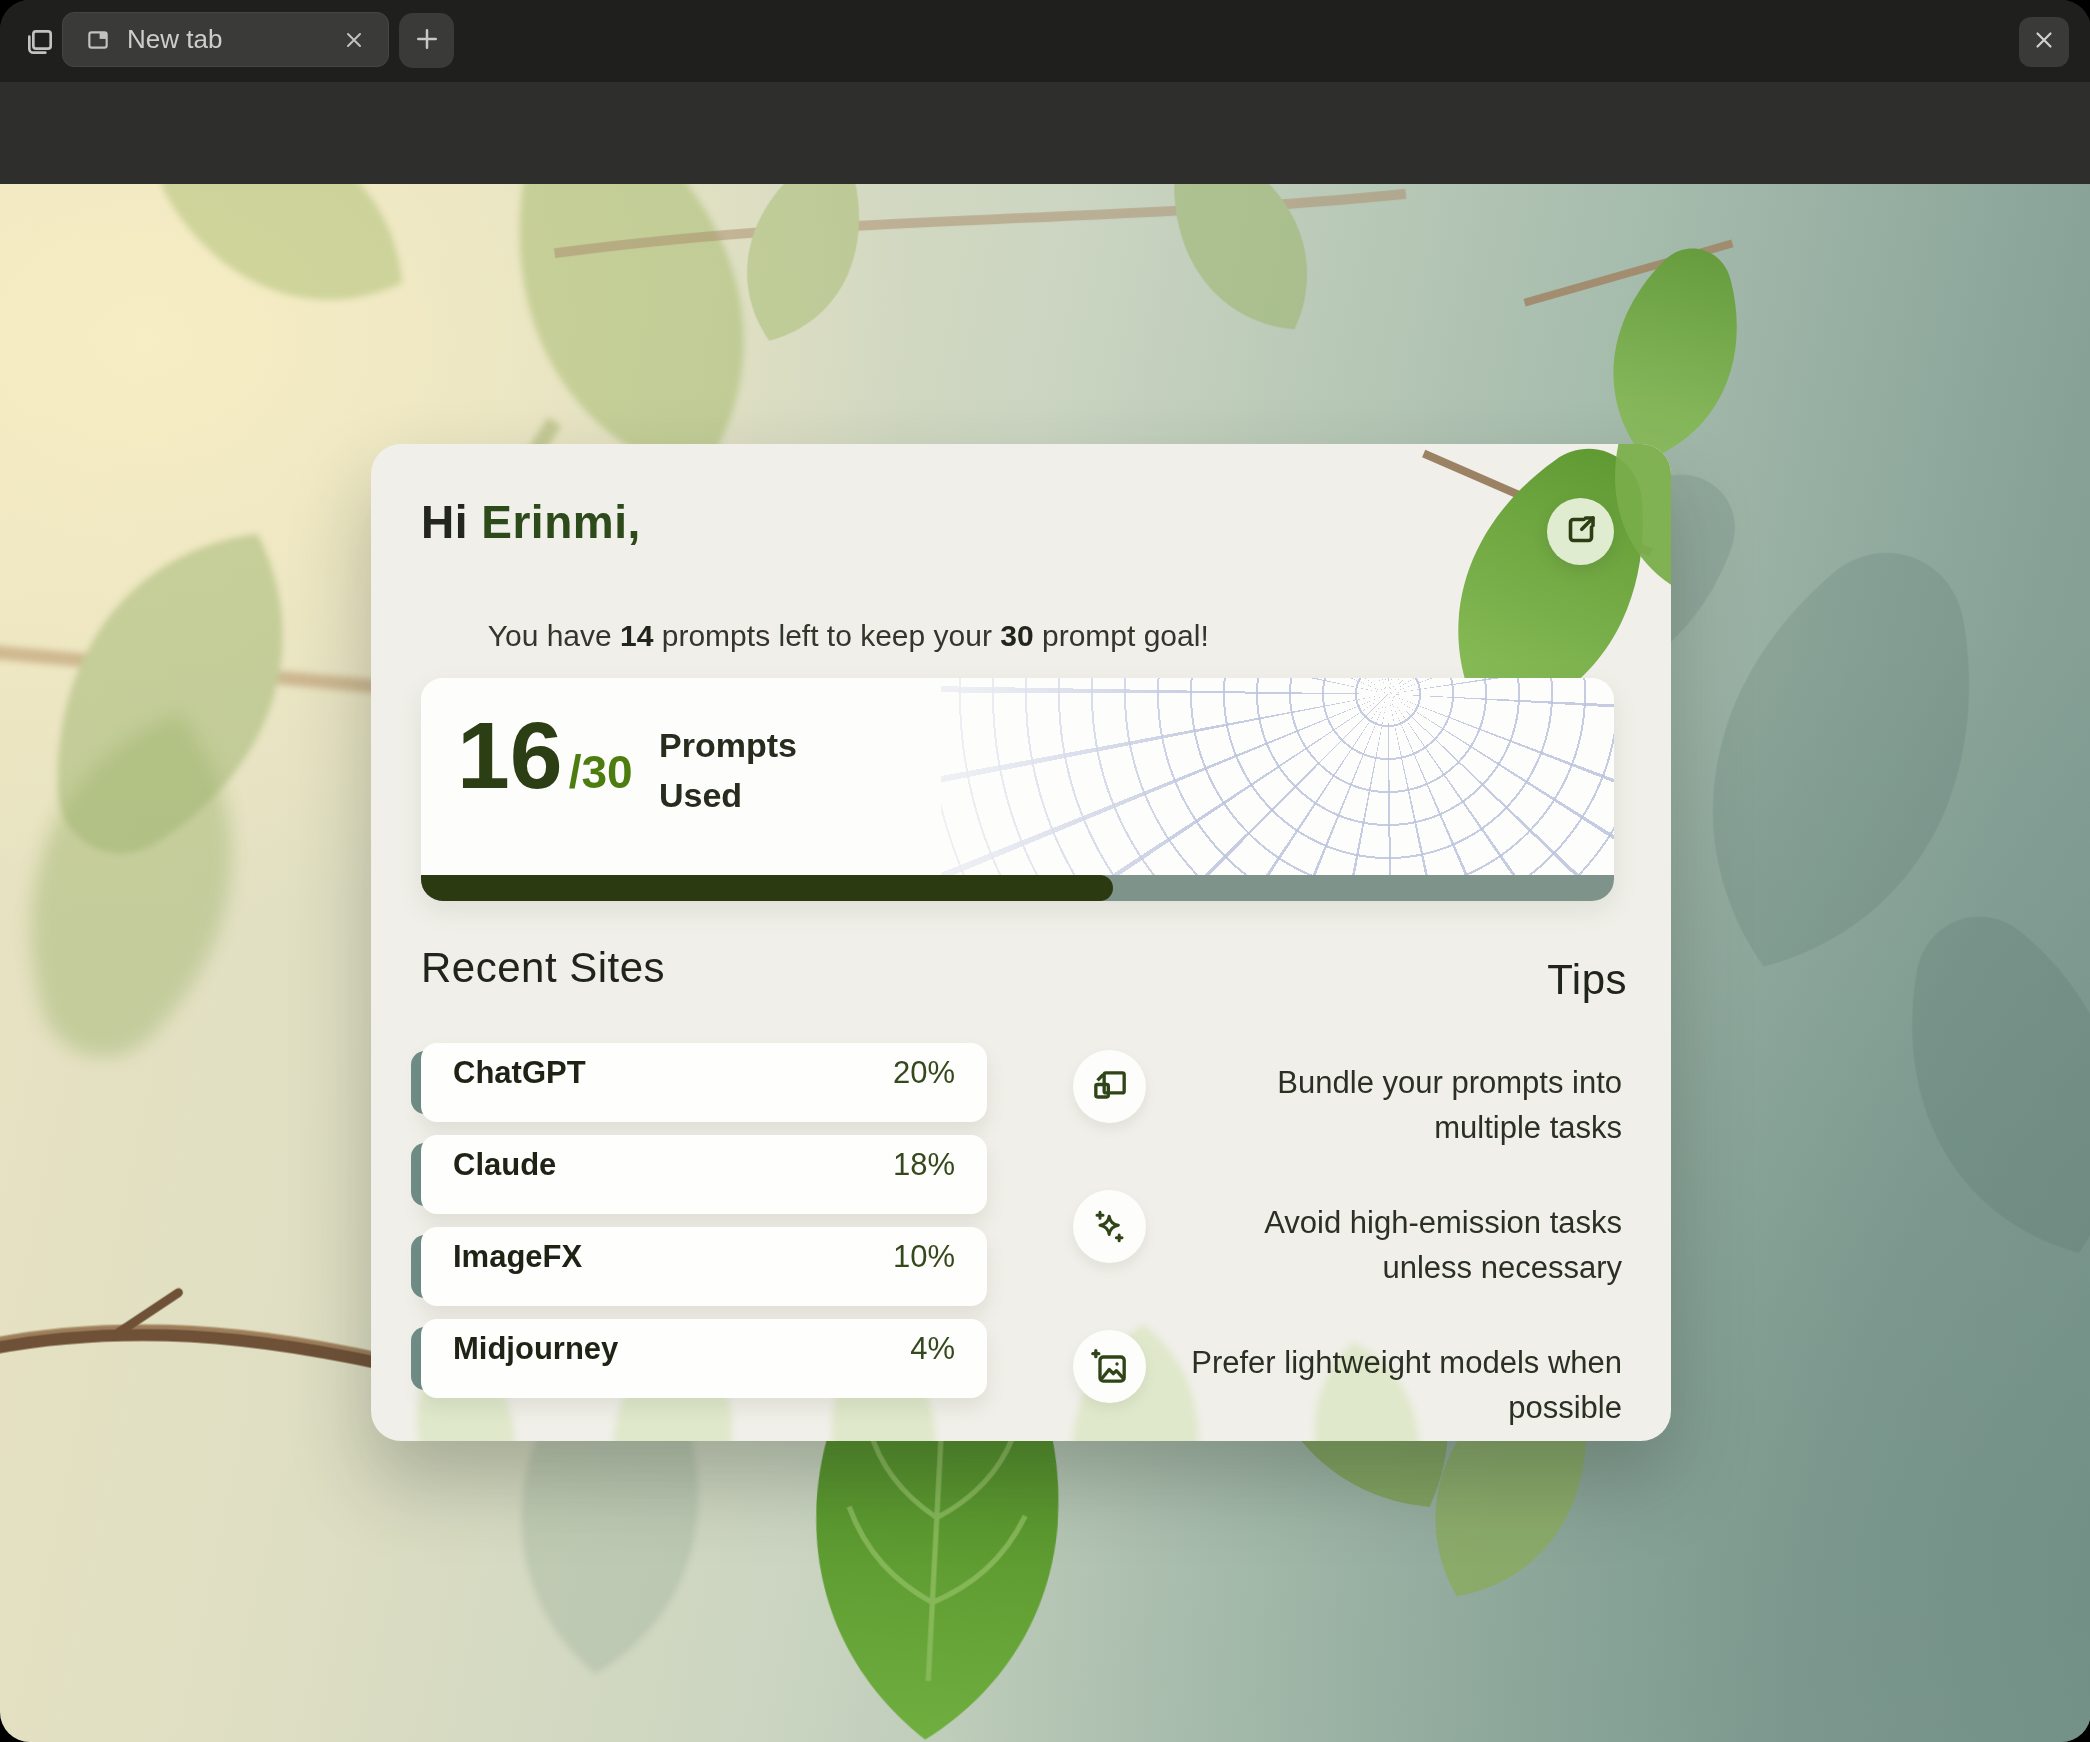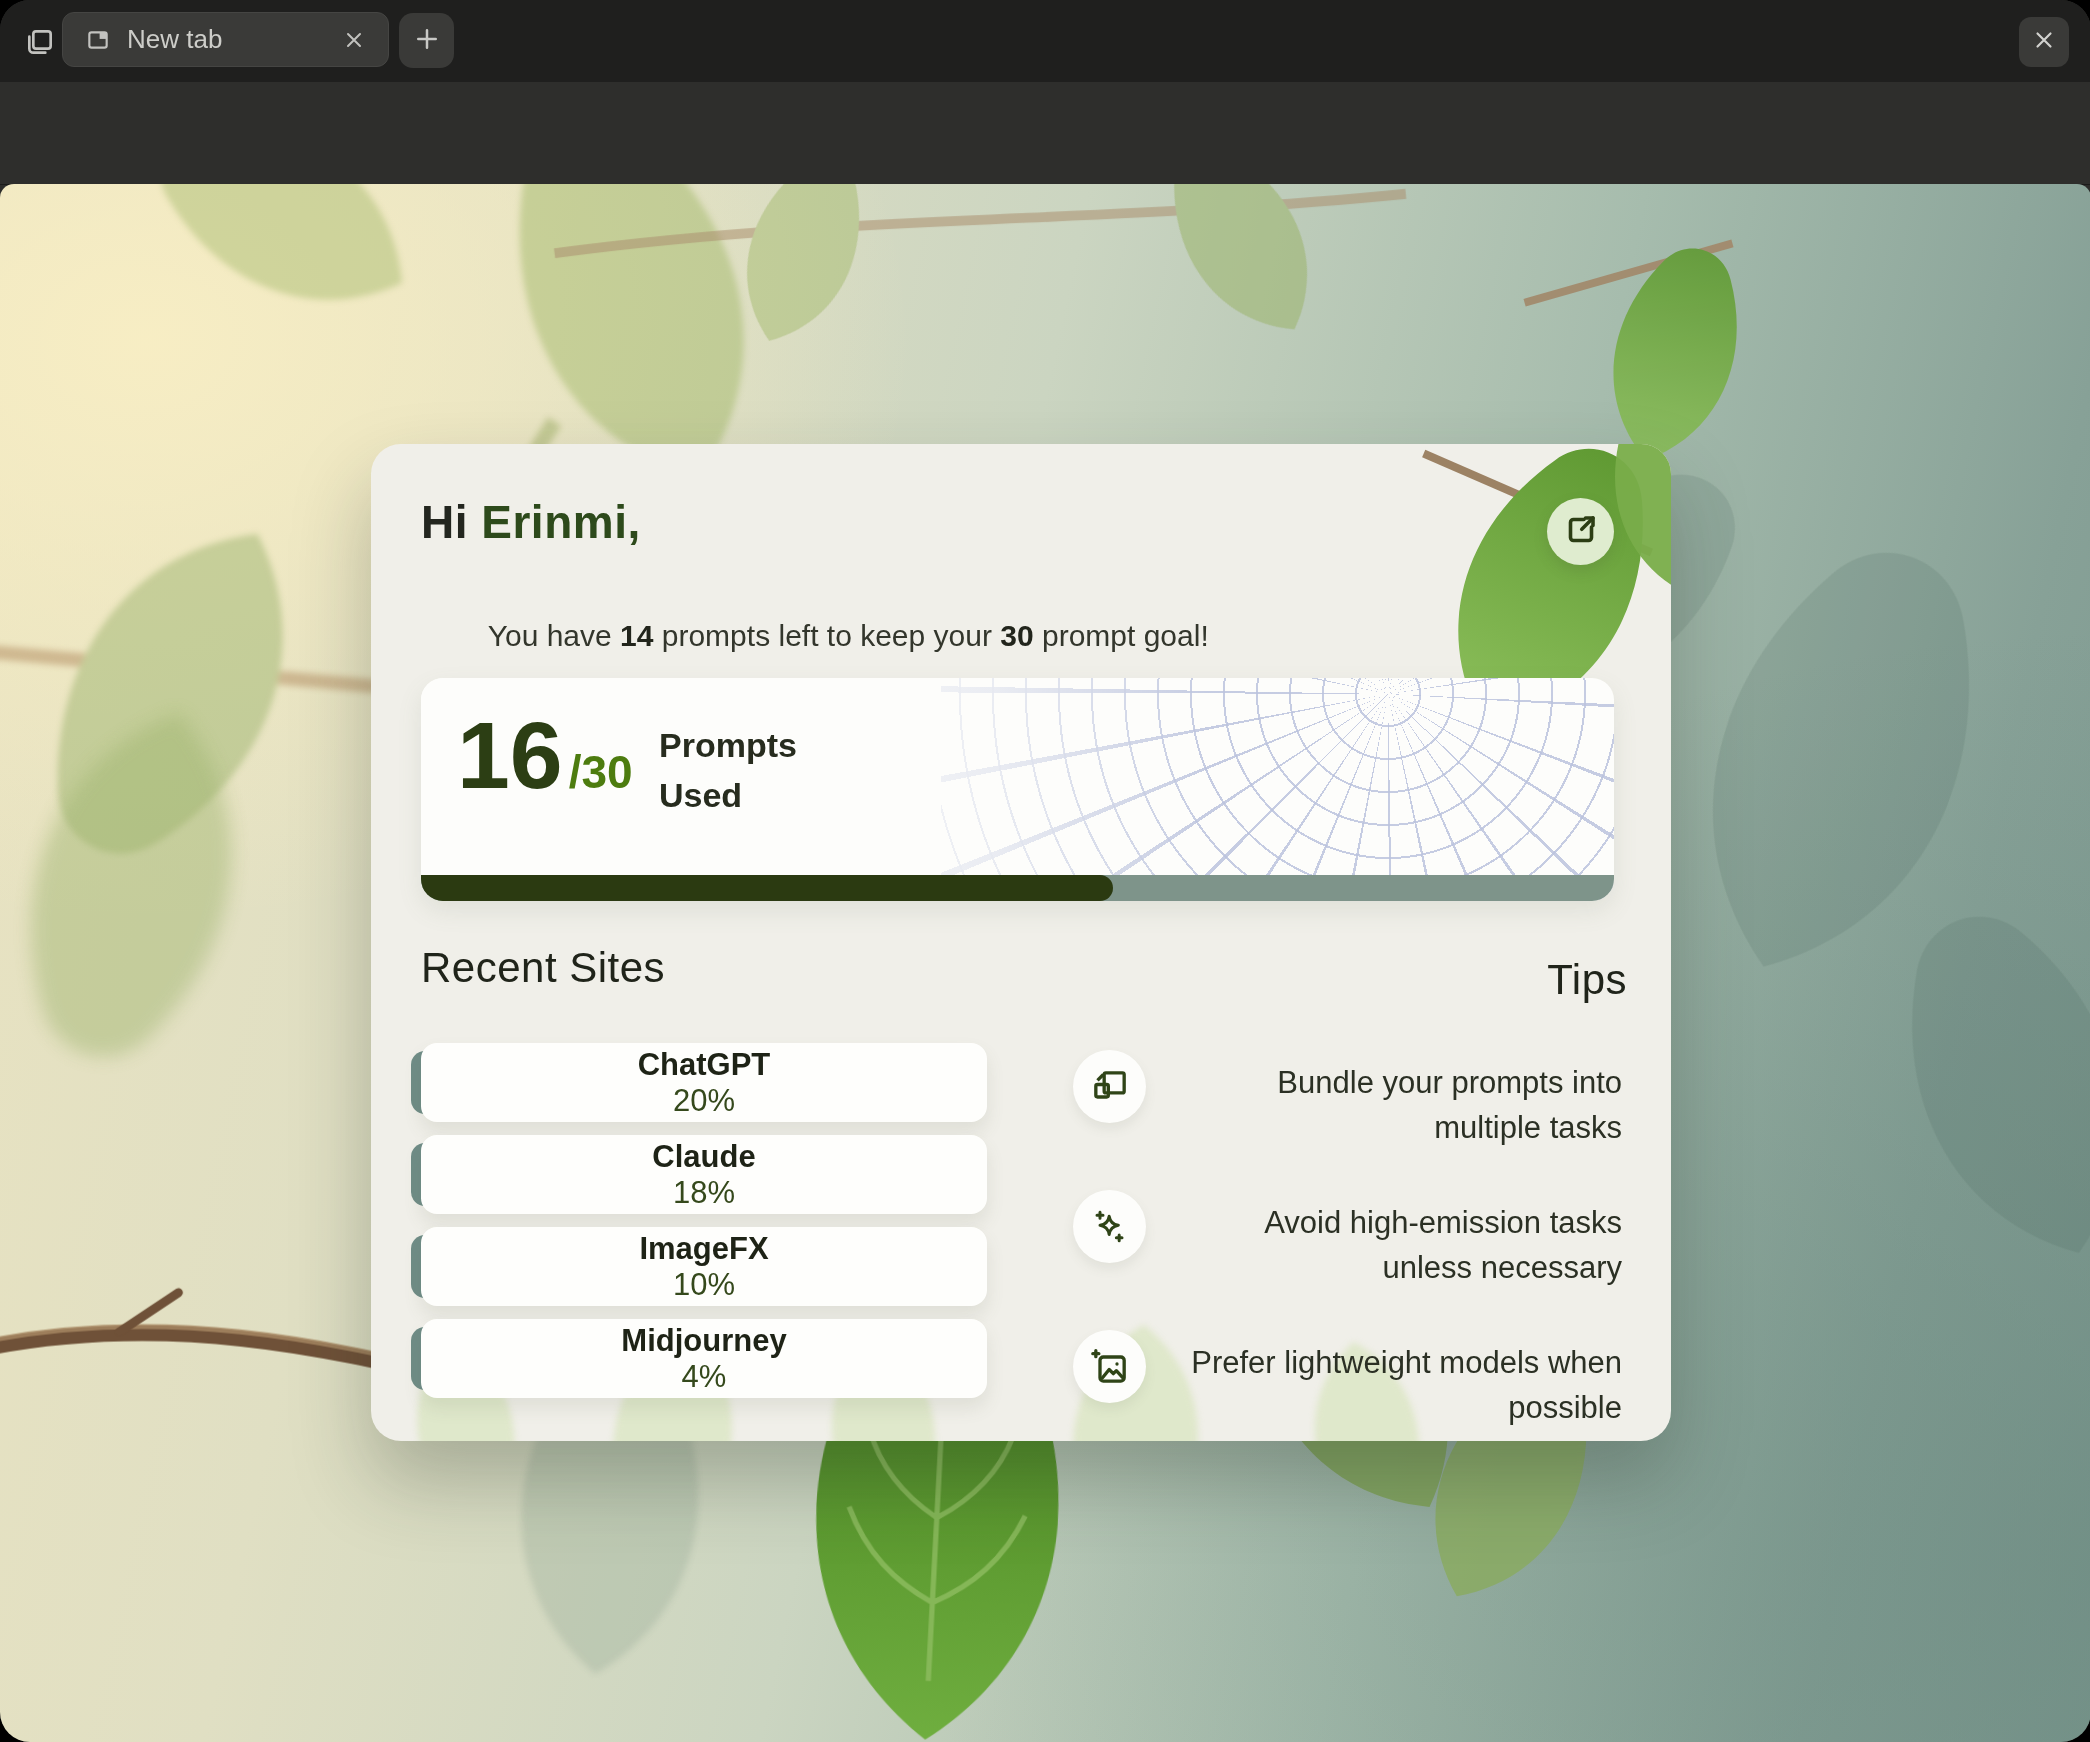--- a/index.html
+++ b/index.html
@@ -23,21 +23,21 @@
   .nav-ic{position:absolute;top:113px;width:40px;height:40px;}
   .urlbar{position:absolute;left:702px;top:103px;width:689px;height:66px;background:#1c1c1b;border-radius:34px;display:flex;align-items:center;box-sizing:border-box;padding:0 24px;}
   .url-text{flex:1;text-align:center;font-size:27px;color:#c9c9c6;}
   .urlbar .vdiv{position:static;height:30px;margin:0 16px;background:#3f3f3d;}
 
   
   .content{position:absolute;left:0;top:184px;width:2091px;height:1558px;overflow:hidden;
     background:
       radial-gradient(1238px 941px at 7% 10%, rgba(248,238,196,.95), rgba(248,238,196,0) 62%),
       radial-gradient(1683px 1287px at 102% 88%, rgba(104,136,126,.55), rgba(104,136,126,0) 72%),
-      linear-gradient(102deg,#e9e3c1 0%,#e0dfc3 22%,#cbd5c1 45%,#a6bcad 68%,#87a197 88%,#7d988f 100%); border-radius: 14px;}
+      linear-gradient(102deg,#e9e3c1 0%,#e0dfc3 22%,#cbd5c1 45%,#a6bcad 68%,#87a197 88%,#7d988f 100%);}
   .bg-svg{position:absolute;inset:0;}
 
   
   .card{position:absolute;left:371px;top:260px;width:1300px;height:997px;border-radius:30px;background:#f0efe9;
         box-shadow:0 40px 79px rgba(35,45,35,.28);overflow:hidden;}
   .card-leaf-tr{position:absolute;right:-30px;top:-40px;z-index:1;}
   .card-leaf-bottom{position:absolute;left:0;bottom:0;z-index:0;}
   .open-btn{position:absolute;right:57px;top:54px;width:67px;height:67px;border-radius:50%;background:#dfeccf;z-index:5;
             display:flex;align-items:center;justify-content:center;color:#2c3e14;box-shadow:0 6px 14px rgba(70,90,50,.18);}
   .greeting{position:absolute;left:50px;top:51px;z-index:2;font-size:46px;font-weight:700;color:#23261f;letter-spacing:0.5px;}
@@ -59,22 +59,22 @@
   .usage-total{font-size:46px;font-weight:700;color:#4d7c0f;margin-left:6px;}
   .usage-label{position:absolute;left:238px;top:42px;width:178px;font-size:34px;font-weight:700;color:#272c1e;line-height:50px;}
   .progress{position:absolute;left:0;bottom:0;width:100%;height:26px;background:#7e948a;}
   .progress-fill{height:100%;background:#2b3a11;border-radius:0 13px 13px 0;}
 
   .section-title{font-size:42px;font-weight:400;color:#20241a;letter-spacing:0.5px;}
   .recent{position:absolute;left:50px;top:500px;z-index:2;width:566px;}
   .site-list{margin-top:51px;}
   .site-row{position:relative;height:79px;margin-bottom:13px;}
   .site-row::before{content:"";position:absolute;left:-10px;top:8px;bottom:8px;width:48px;background:#6f8c86;border-radius:14px;}
-  .site-row-inner{position:absolute;inset:0;background:#fefefc;border-radius:16px;display:flex;align-items:center;
-                  justify-content:space-between;padding:4px 32px;box-shadow:0 10px 18px rgba(95,105,85,.12);flex-direction:column;}
+  .site-row-inner{position:absolute;inset:0;background:#fefefc;border-radius:16px;display:flex;
+                  justify-content:space-between;padding:12px 32px;box-shadow:0 10px 18px rgba(95,105,85,.12);}
   .site-name{font-size:31px;font-weight:700;color:#1e2316;}
   .site-share{font-size:31px;color:#35491c;}
 
   .tips{position:absolute;left:702px;top:512px;z-index:2;width:554px;text-align:right;}
   .tip-list{margin-top:46px;}
   .tip{display:flex;align-items:flex-start;margin-bottom:40px;}
   .tip-icon{flex:0 0 73px;width:73px;height:73px;border-radius:50%;background:#fdfdfb;display:flex;align-items:center;justify-content:center;
             color:#2f4417;box-shadow:0 6px 12px rgba(95,105,85,.10);}
   .tip-text{margin-left:30px;width:446px;font-size:31px;color:#2b3024;line-height:45px;padding-top:10px;}
 </style>

